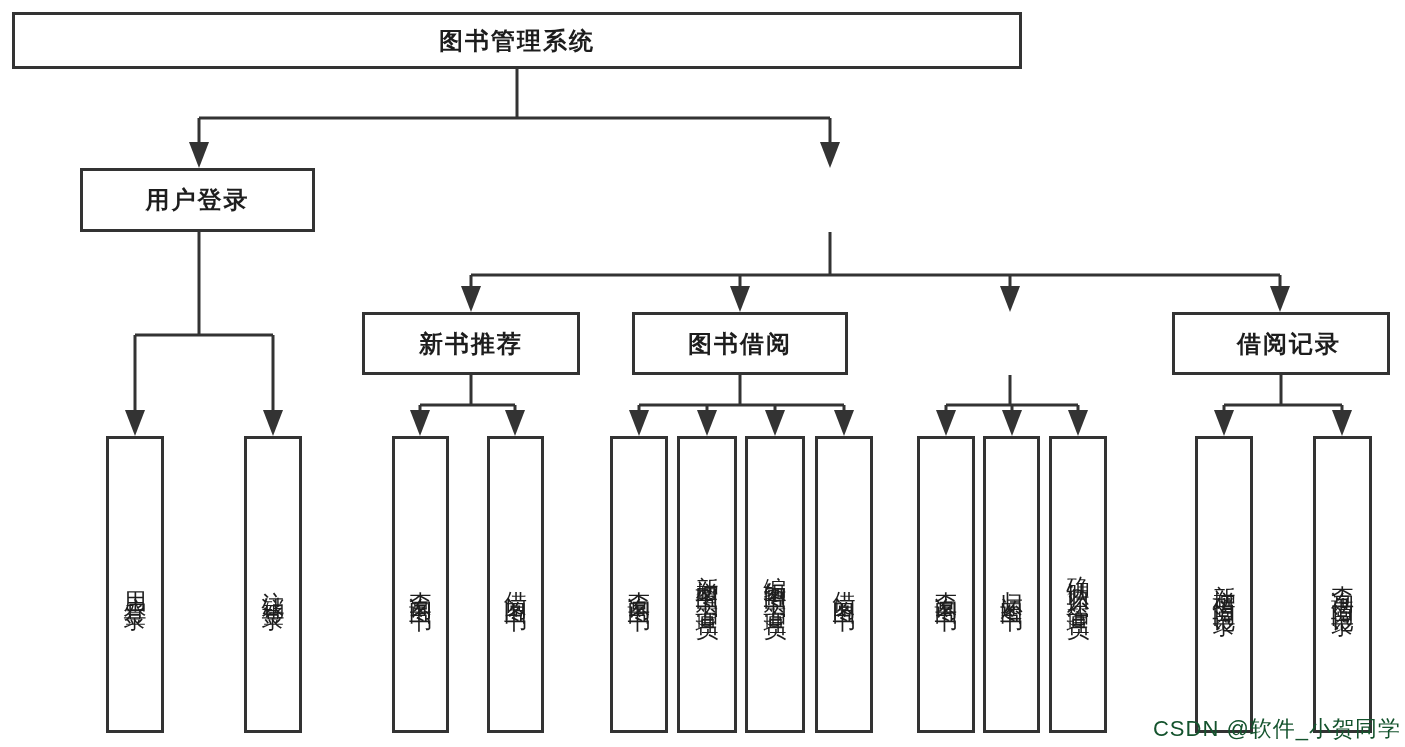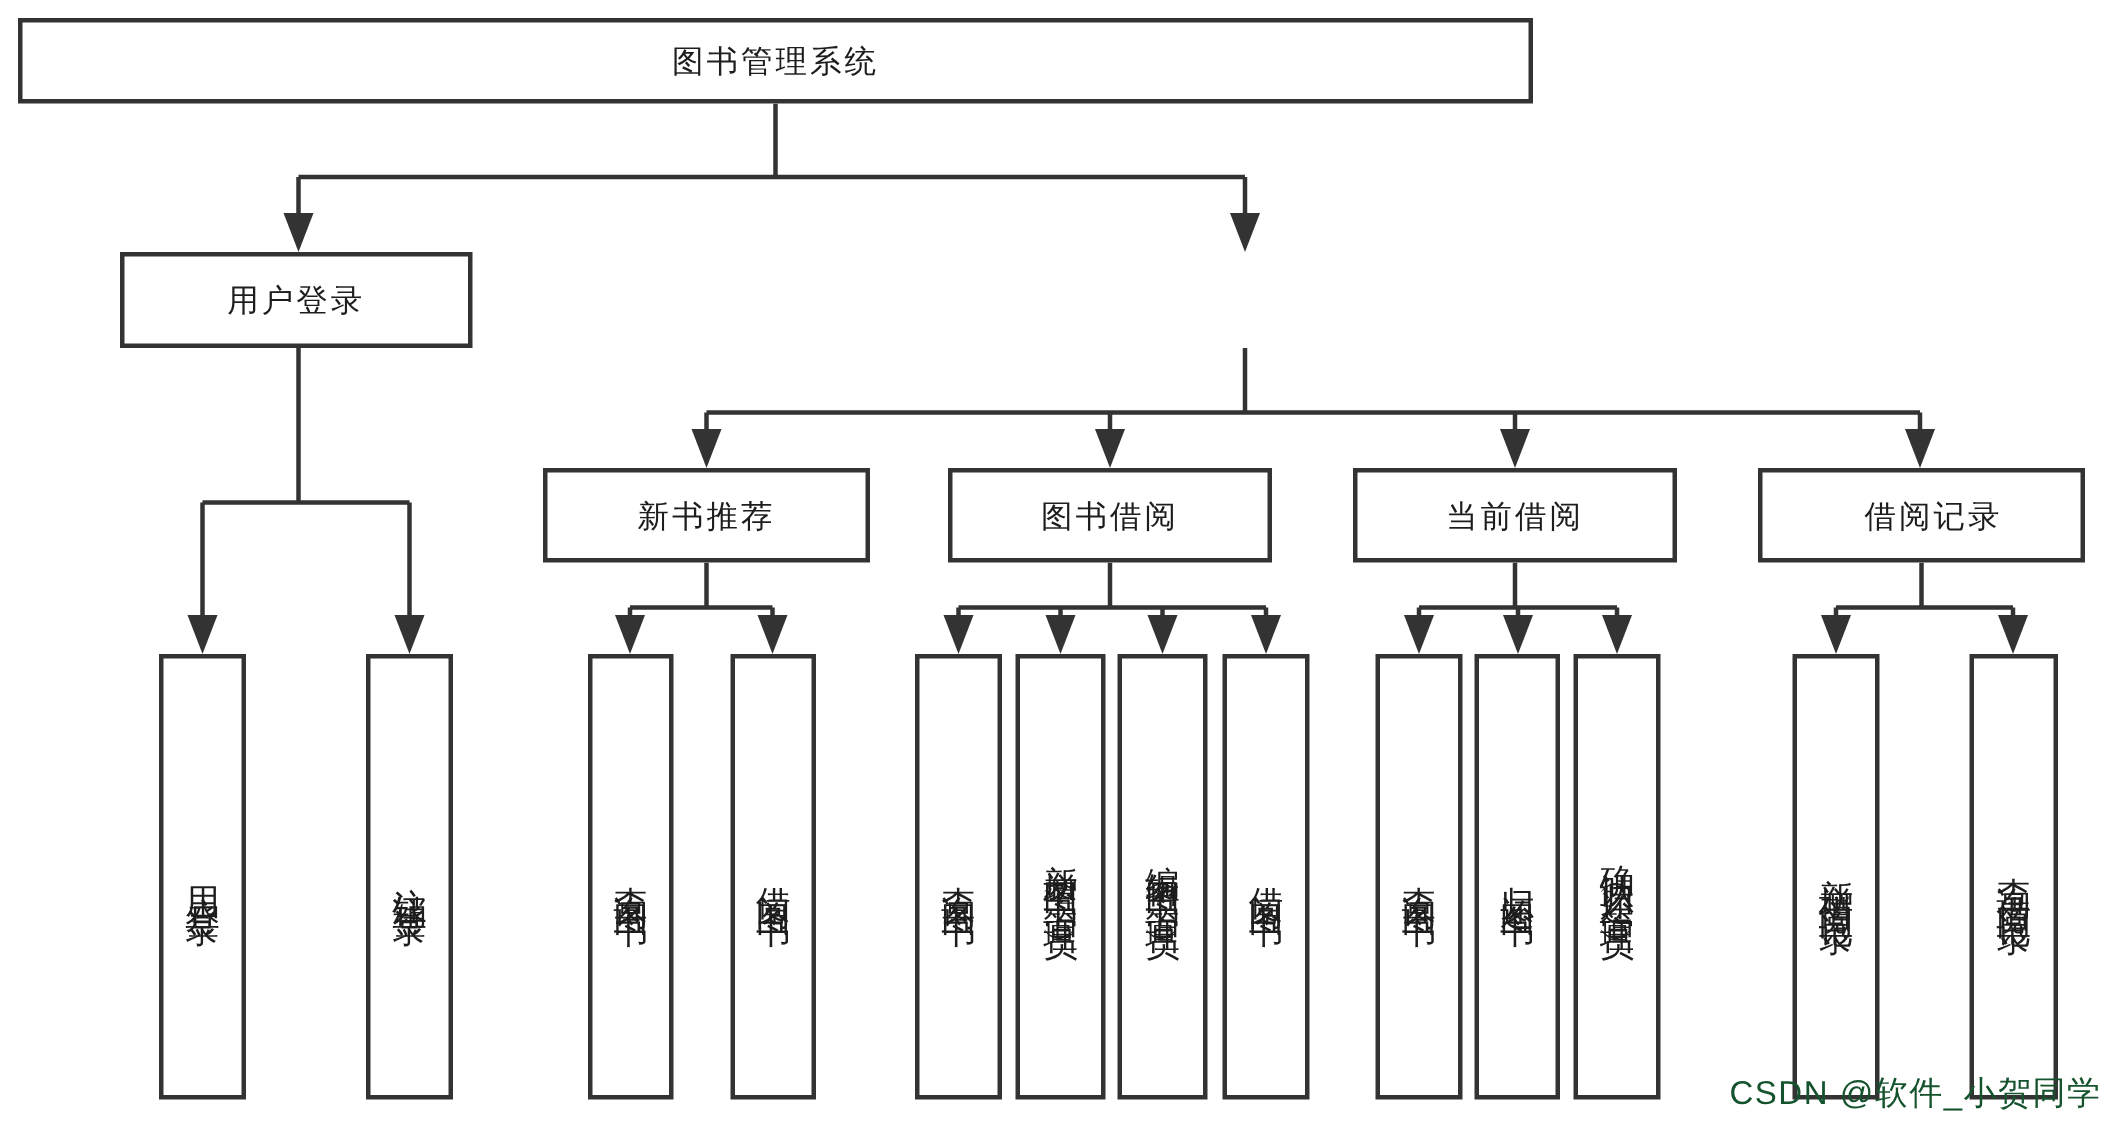--- a/index.html
+++ b/index.html
@@ -13,24 +13,25 @@
   }
   .wires { position: absolute; left: 0; top: 0; width: 1405px; height: 747px; }
   .node {
     position: absolute;
     box-sizing: border-box;
     border: 3px solid #333333;
     background: #ffffff;
     display: flex;
     align-items: center;
     justify-content: center;
-    font-size: 21px;
+    font-size: 24px;
     color: #1d1d1d;
     letter-spacing: 2px;
     white-space: nowrap;
+    font-weight: bold;
   }
   .leaf {
     position: absolute;
     box-sizing: border-box;
     border: 3px solid #333333;
     background: #ffffff;
     display: flex;
     align-items: center;
     justify-content: center;
     writing-mode: vertical-lr;
@@ -143,21 +144,20 @@
       <path d="M1332,410 L1352,410 L1342,436 Z"></path>
     </g>
   </svg>
 
   <div class="node" style="left:12px; top:12px; width:1010px; height:57px;">图书管理系统</div>
 
   <div class="node" style="left:80px; top:168px; width:235px; height:64px;">用户登录</div>
 
   <div class="node" style="left:362px; top:312px; width:218px; height:63px;">新书推荐</div>
   <div class="node" style="left:632px; top:312px; width:216px; height:63px;">图书借阅</div>
-  <div class="node" style="left:902px; top:312px; width:216px; height:63px;">当前借阅</div>
   <div class="node" style="left:1172px; top:312px; width:218px; height:63px;padding-left:16px;">借阅记录</div>
 
   <div class="leaf" style="left:106px; top:436px; width:58px; height:297px;">用户登录</div>
   <div class="leaf" style="left:244px; top:436px; width:58px; height:297px;">注销登录</div>
 
   <div class="leaf" style="left:392px; top:436px; width:57px; height:297px;">查询图书</div>
   <div class="leaf" style="left:487px; top:436px; width:57px; height:297px;">借阅图书</div>
 
   <div class="leaf" style="left:610px; top:436px; width:58px; height:297px;">查询图书</div>
   <div class="leaf" style="left:677px; top:436px; width:60px; height:297px;">新增图书（管理员）</div>

